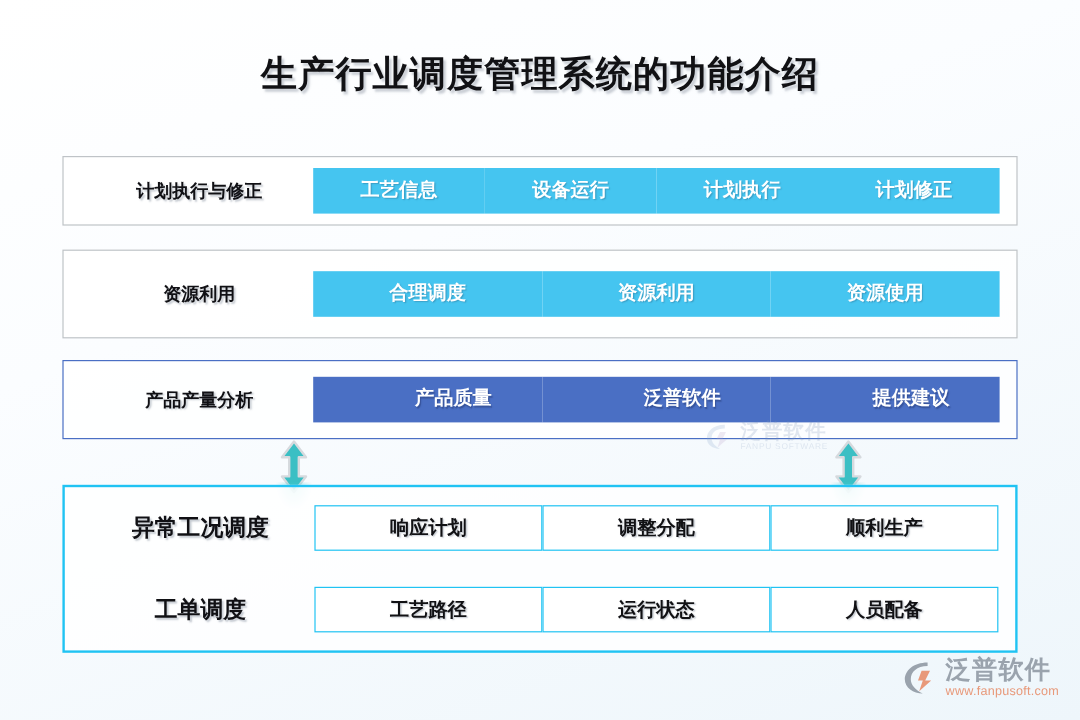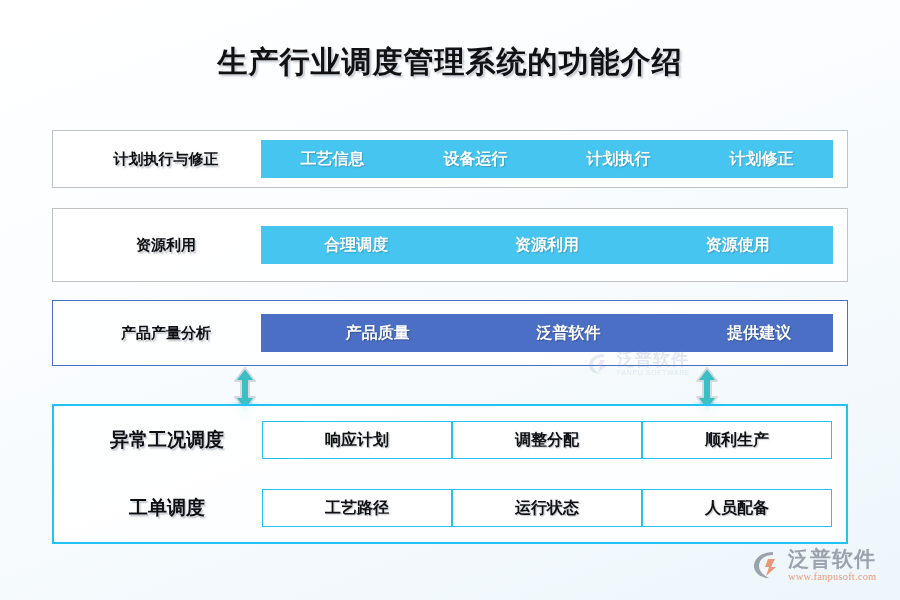--- a/index.html
+++ b/index.html
@@ -162,21 +162,21 @@
   .logo-cn {
     font-size: 21px;
     font-weight: bold;
     color: #9aa3ad;
     letter-spacing: 1px;
   }
   .logo-url {
     font-size: 10.5px;
     color: #e8997a;
     letter-spacing: 0.2px;
-    font-family: Liberation Serif, serif;
+    font-family: Liberation Sans, sans-serif;
   }
 </style>
 </head>
 <body>
 
 <div id="stage">
 
   <div class="title">生产行业调度管理系统的功能介绍</div>
 
   <div class="panel gray" id="row-plan">

